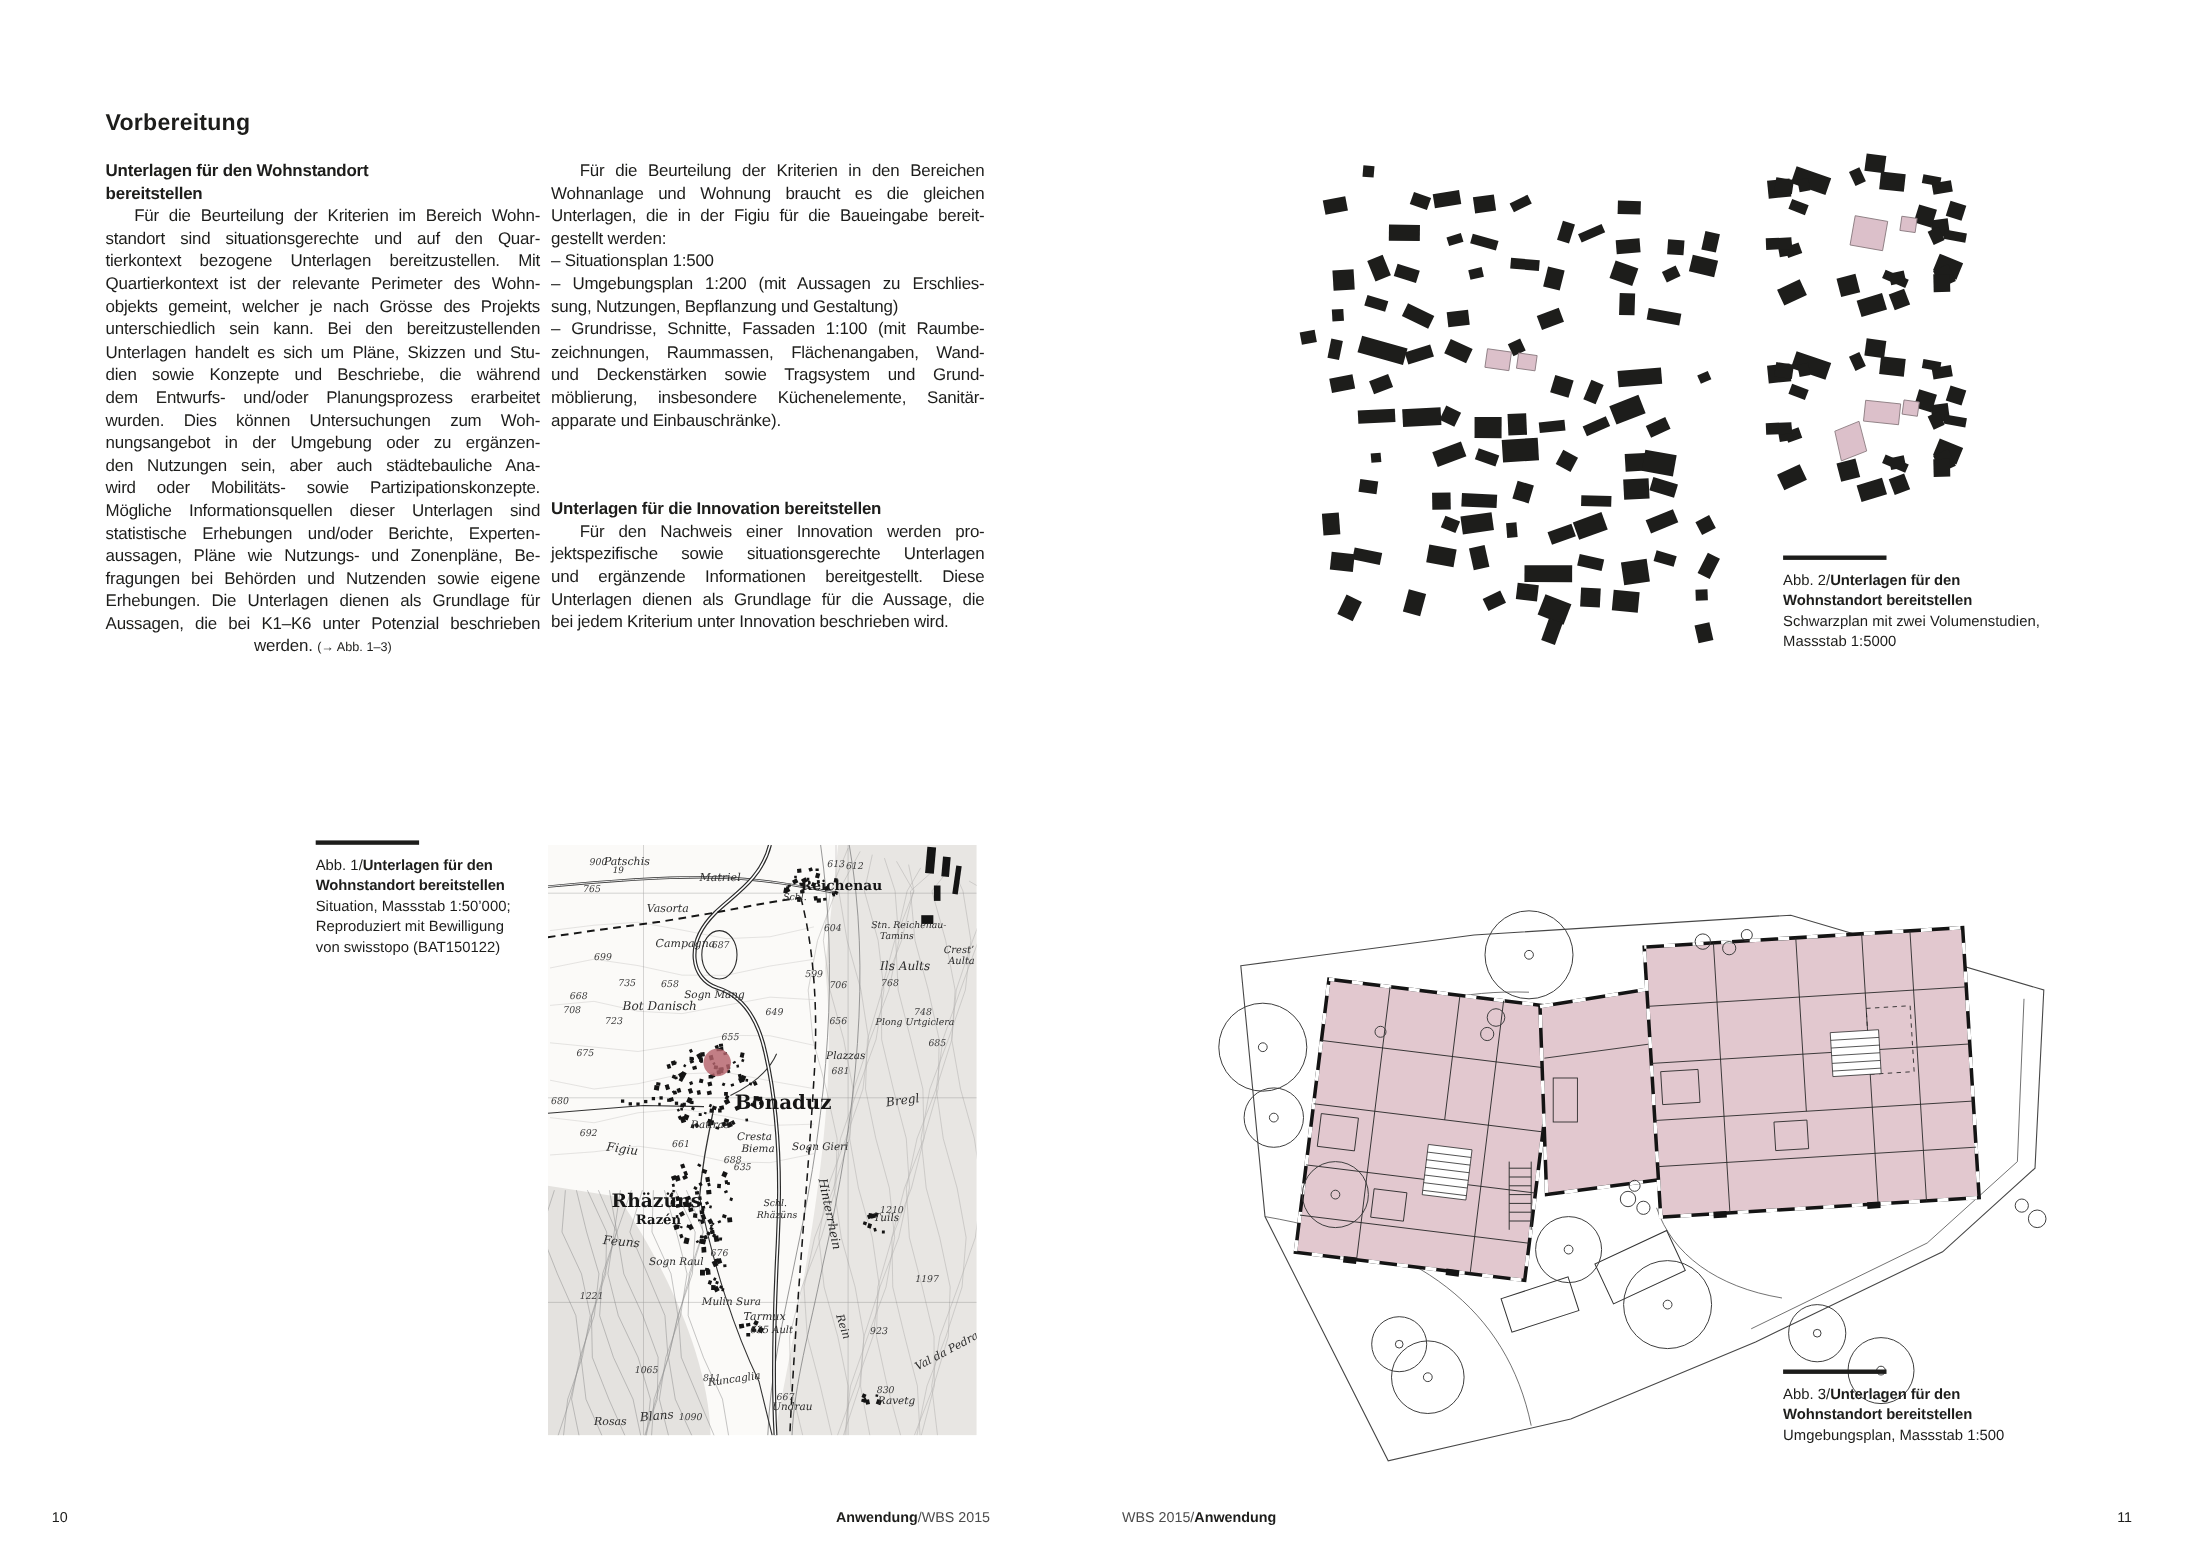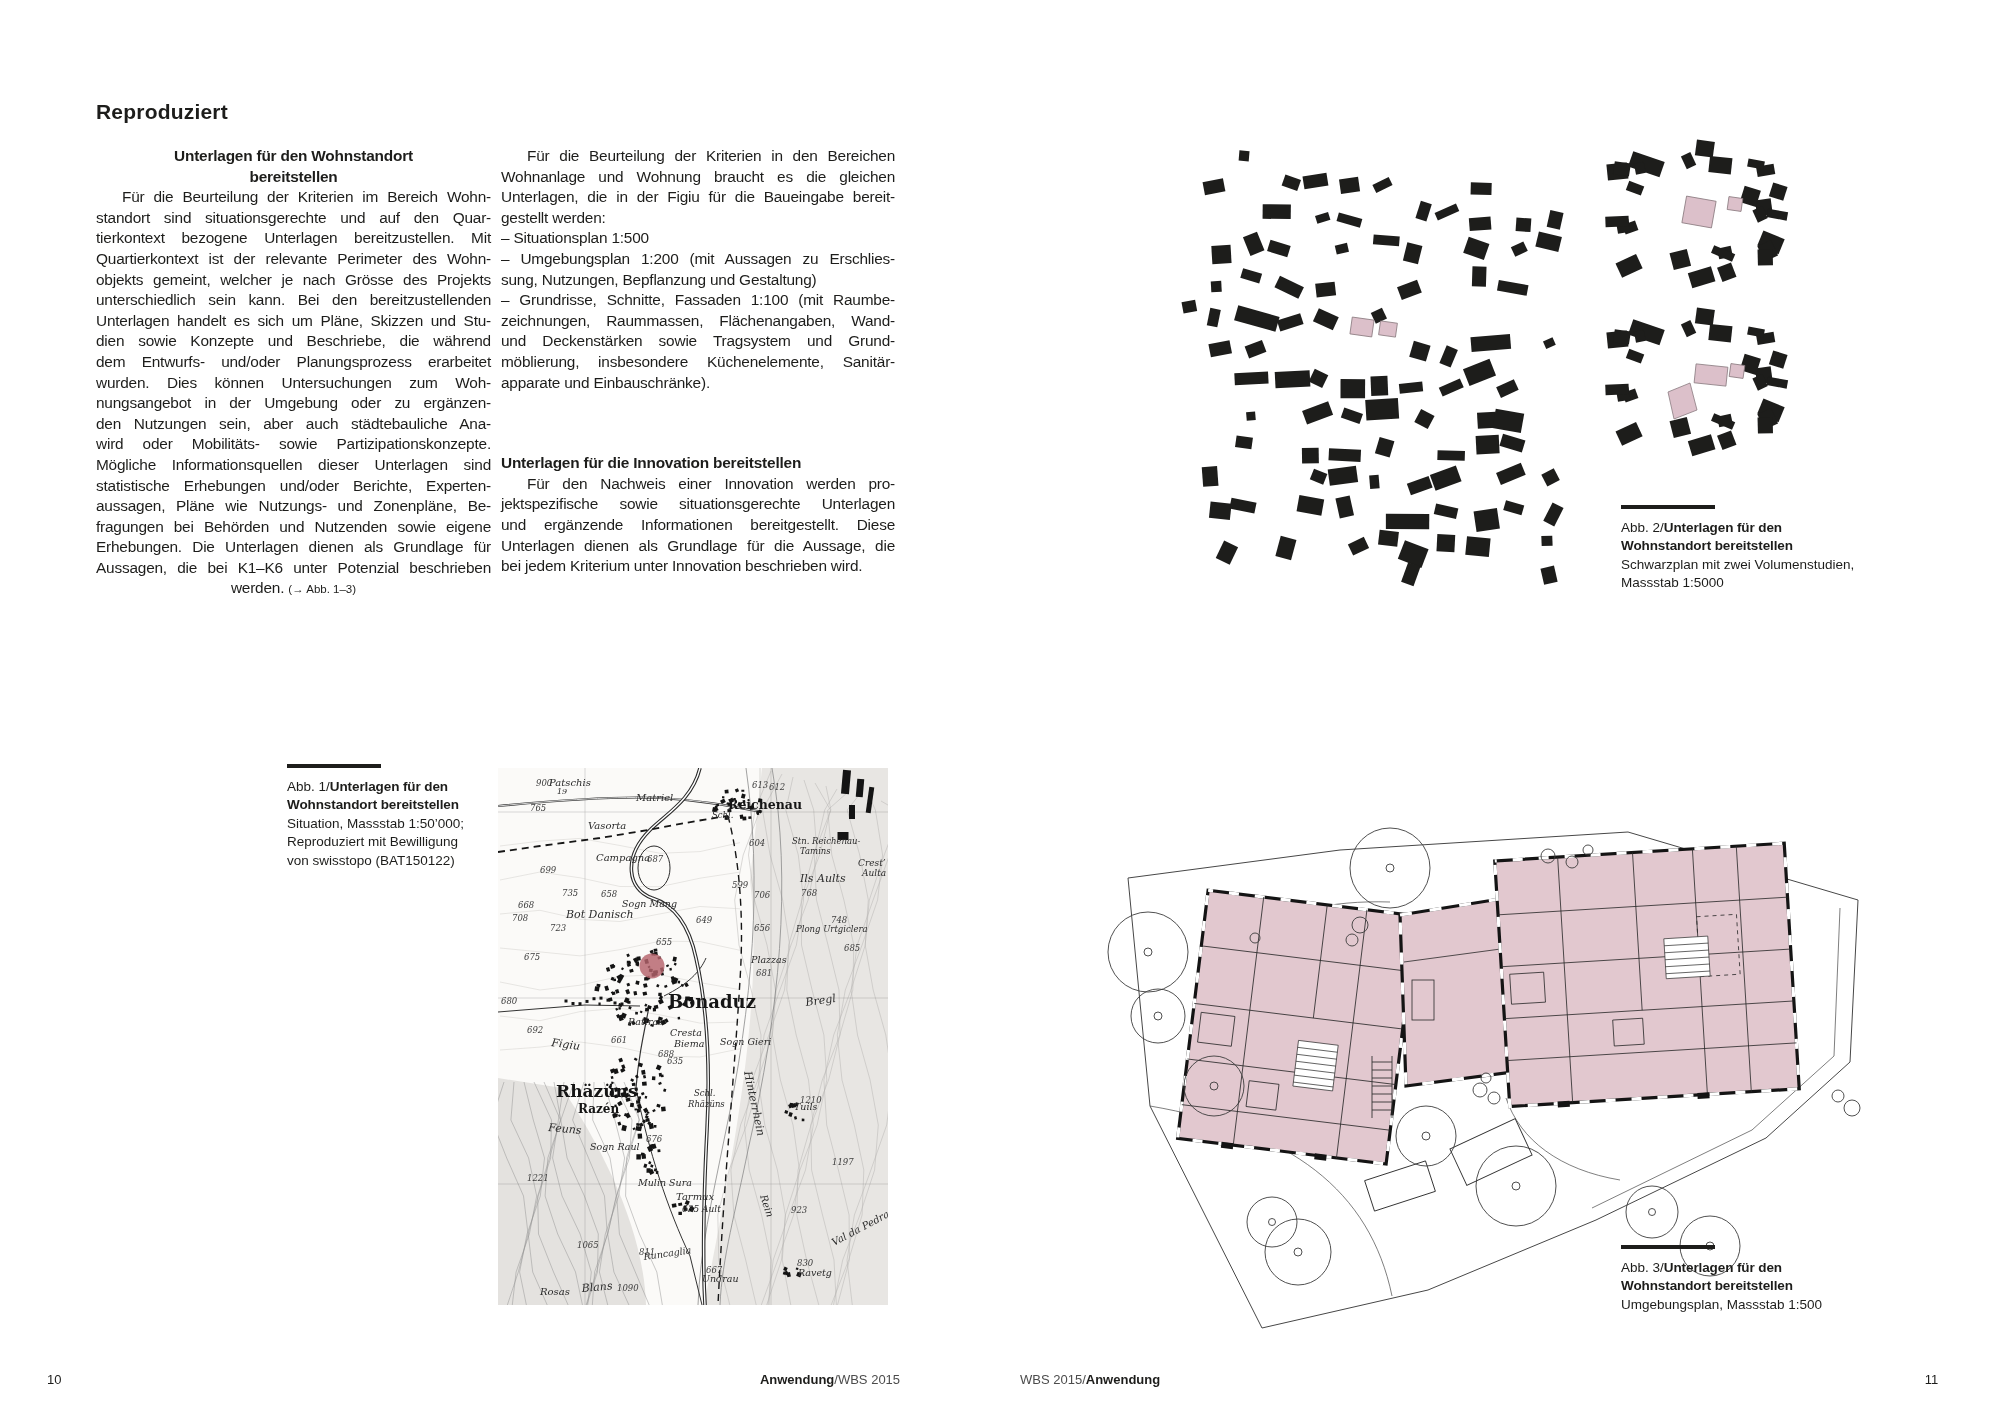--- a/index.html
+++ b/index.html
@@ -4,40 +4,40 @@
 <style>
   html,body{margin:0;padding:0}
   body{width:2000px;height:1414px;position:relative;background:#ffffff;
        font-family:"Liberation Sans",sans-serif;color:#1d1d1b;overflow:hidden}
   .abs{position:absolute}
   .title{font-size:21px;font-weight:bold;letter-spacing:.2px}
   .col{width:395px;font-size:15.4px;line-height:20.6px;letter-spacing:-0.2px}
   .tl{text-align:justify}
   .tl.j{text-align-last:justify}
   .tl.ind{text-indent:26px}
-  .hd .tl{font-weight:bold;text-align:center}
+  .hd .tl{font-weight:bold;text-align:left}
   .hd1{font-weight:bold}
   .spacer60{height:60px}
   .lastline{text-align:center}
   .ref{font-size:11.5px;letter-spacing:0}
   .cap{font-size:13.5px;line-height:18.4px;width:245px}
   .cap .rule{width:94px;height:4px;background:#1d1d1b;margin-bottom:10px}
   .cap b{letter-spacing:-0.1px}
   .foot{font-size:13px;color:#1d1d1b}
   .foot .lite{font-weight:normal;color:#4c4c4c}
   .foot b{font-weight:bold}
   svg{display:block}
   .m-town{font-family:"DejaVu Serif","Liberation Serif",serif;font-weight:bold;fill:#151515}
   .m-place{font-family:"DejaVu Serif","Liberation Serif",serif;font-style:italic;fill:#2b2b2b}
   .m-elev{font-family:"DejaVu Serif","Liberation Serif",serif;font-style:italic;fill:#3c3c3c;font-size:8.5px}
 </style>
 </head>
 <body>
 
-<div class="abs title" style="left:96px;top:100px">Reproduziert</div>
+<div class="abs title" style="left:96px;top:100px">Vorbereitung</div>
 
 <div class="abs col" style="left:96px;top:146px">
   <div class="hd">
       <div class="tl">Unterlagen für den Wohnstandort</div>
       <div class="tl">bereitstellen</div>
     </div>
   <div>
       <div class="tl j ind">Für die Beurteilung der Kriterien im Bereich Wohn-</div>
       <div class="tl j">standort sind situationsgerechte und auf den Quar-</div>
       <div class="tl j">tierkontext bezogene Unterlagen bereitzustellen. Mit</div>

